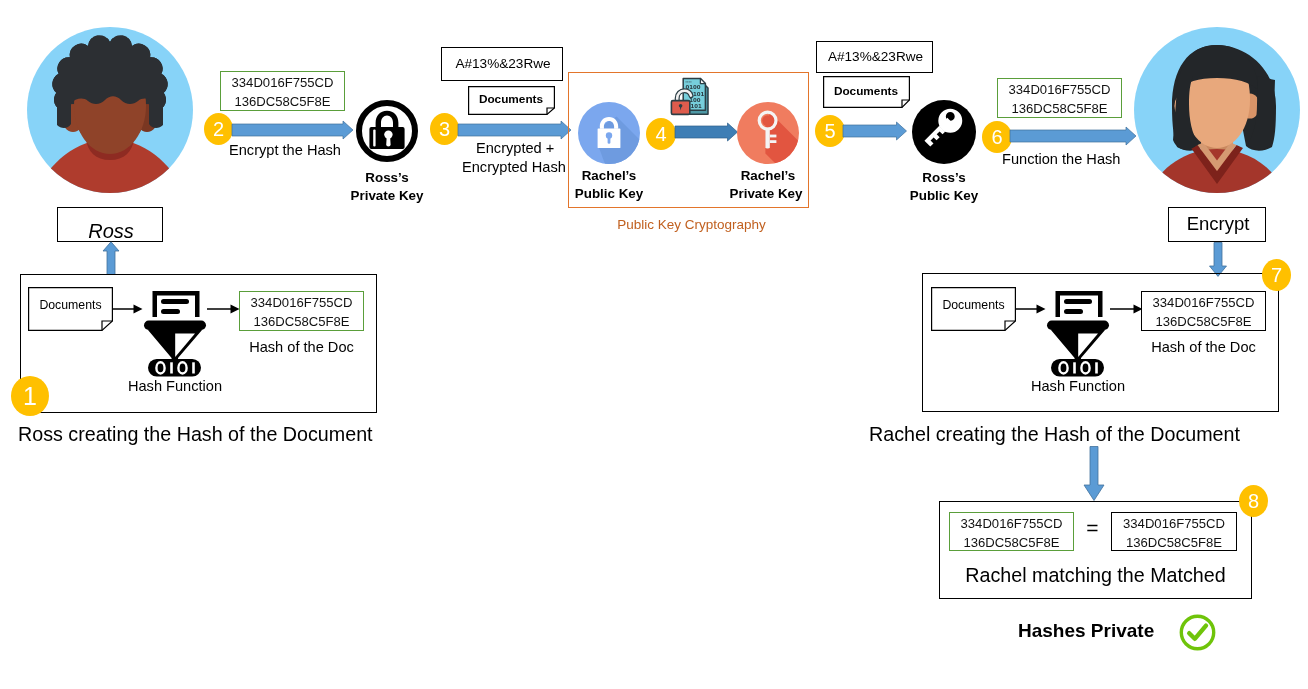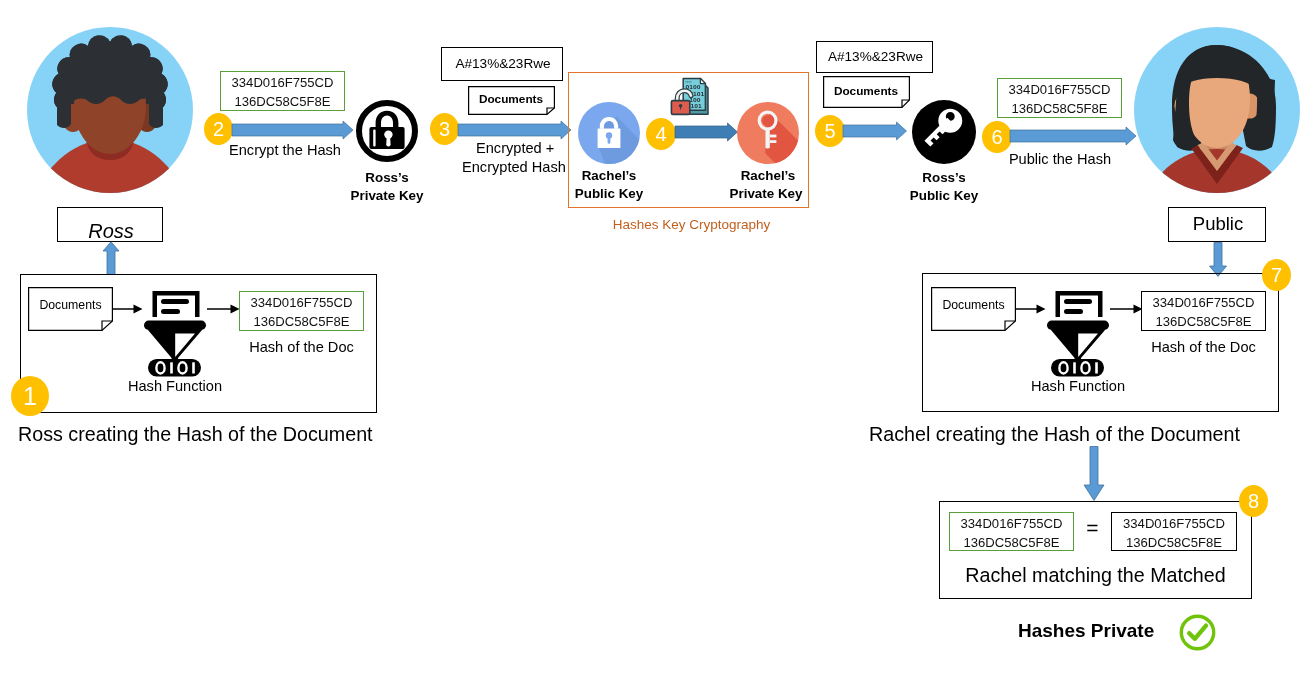--- a/index.html
+++ b/index.html
@@ -94,21 +94,21 @@
 
       <path d="M84 19 C57 19 45 40 45 64 C53 56 65 52 84 52 C103 52 117 56 125 64 C125 40 111 19 84 19 Z" fill="#232629"></path>
 
       <path d="M45 50 L40 114 C44 125 57 127 65 118 C59 107 56 94 56 78 C56 66 57 58 60 50 Z" fill="#232629"></path>
       <path d="M124 50 L142 54 L140 114 C136 125 123 127 115 118 C121 107 124 94 124 78 C124 66 126 58 124 50 Z" fill="#232629"></path>
     </g>
   </svg>
 </div>
 
 <div class="abs plainbox" style="left:1168px;top:207px;width:98px;height:35px;">
-  <span class="abs" style="left:0;top:5px;width:98px;font-size:18.5px;">Public</span>
+  <span class="abs" style="left:0;top:5px;width:98px;font-size:18.5px;">Encrypt</span>
 </div>
 
 <div class="abs" style="left:102px;top:241px;width:18px;height:36px;">
   <svg width="18" height="36" viewBox="0 0 18 36">
     <path d="M9 0.8 L17 10 L13 10 L13 33.5 L5 33.5 L5 10 L1 10 Z" fill="#5B9BD5" stroke="#41719C" stroke-width="0.8" stroke-linejoin="round"></path>
   </svg>
 </div>
 
 <div class="abs outerbox" style="left:20px;top:274px;width:357px;height:139px;"></div>
 
@@ -210,21 +210,21 @@
 
 <div class="abs" style="left:458px;top:118px;width:114px;height:24px;">
   <svg width="114" height="24" viewBox="0 0 114 24">
     <path d="M0 6 H103 V3 L113 12 L103 21 V18 H0 Z" fill="#5B9BD5" stroke="#41719C" stroke-width="0.7"></path>
   </svg>
 </div>
 <span class="abs label" style="left:476px;top:140px;width:75px;text-align:center;font-size:14.6px;">Encrypted +</span>
 <span class="abs label" style="left:462px;top:159px;width:103px;text-align:center;font-size:14.6px;">Encrypted Hash</span>
 
 <div class="abs" style="left:568px;top:72px;width:241px;height:136px;box-sizing:border-box;border:1.4px solid #E3752B;"></div>
-<span class="abs label" style="left:571px;top:217px;width:241px;text-align:center;font-size:13.5px;color:#C1601F;">Hashes Key Cryptography</span>
+<span class="abs label" style="left:571px;top:217px;width:241px;text-align:center;font-size:13.5px;color:#C1601F;">Public Key Cryptography</span>
 
 <div class="abs" style="left:578px;top:102px;width:62px;height:62px;">
   <svg width="62" height="62" viewBox="0 0 62 62">
     <defs>
         <clipPath id="blueclip">
           <circle cx="31" cy="31" r="31"></circle>
         </clipPath>
       </defs>
     <circle cx="31" cy="31" r="31" fill="#7BA7EE"></circle>
     <g clip-path="url(#blueclip)">
@@ -338,21 +338,21 @@
 
 <div class="abs numcircle" style="left:982px;top:121px;width:30px;height:32px;font-size:20px;line-height:32px;">
   <span>6</span>
 </div>
 
 <div class="abs" style="left:1010px;top:124px;width:127px;height:24px;">
   <svg width="127" height="24" viewBox="0 0 127 24">
     <path d="M0 6 H116 V3 L126 12 L116 21 V18 H0 Z" fill="#5B9BD5" stroke="#41719C" stroke-width="0.7"></path>
   </svg>
 </div>
-<span class="abs label" style="left:1002px;top:151px;width:116px;text-align:center;font-size:14.6px;">Public the Hash</span>
+<span class="abs label" style="left:1002px;top:151px;width:116px;text-align:center;font-size:14.6px;">Function the Hash</span>
 
 <div class="abs" style="left:1208px;top:242px;width:20px;height:35px;">
   <svg width="20" height="35" viewBox="0 0 20 35">
     <path d="M10 34.4 L1.5 24 L6 24 L6 0.5 L14 0.5 L14 24 L18.5 24 Z" fill="#5B9BD5" stroke="#41719C" stroke-width="0.8" stroke-linejoin="round"></path>
   </svg>
 </div>
 
 <div class="abs outerbox" style="left:922px;top:273px;width:357px;height:139px;"></div>
 
 <div class="abs" style="left:931px;top:287px;width:85px;height:44px;">

